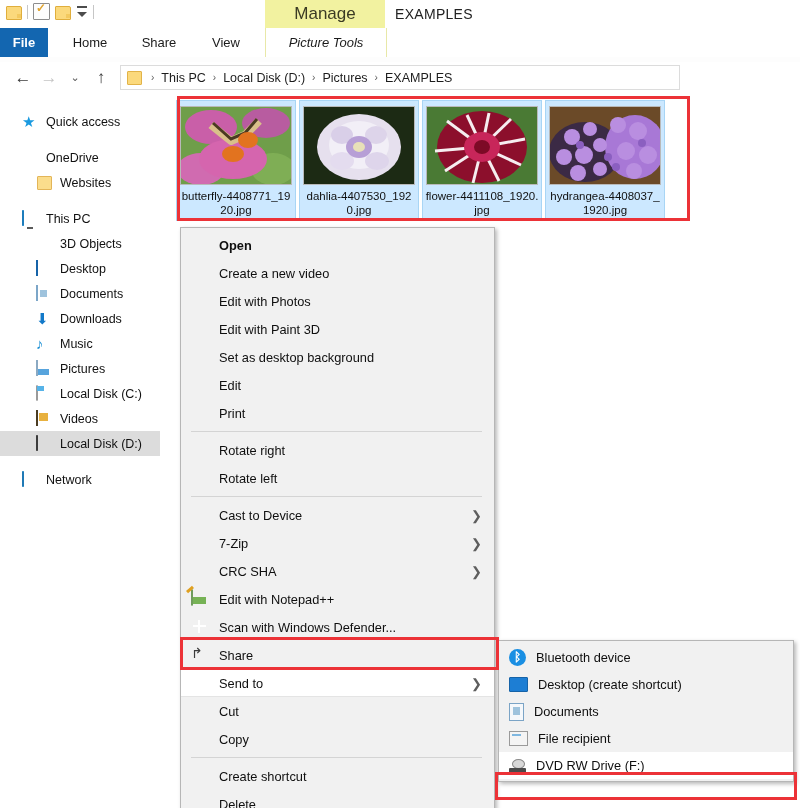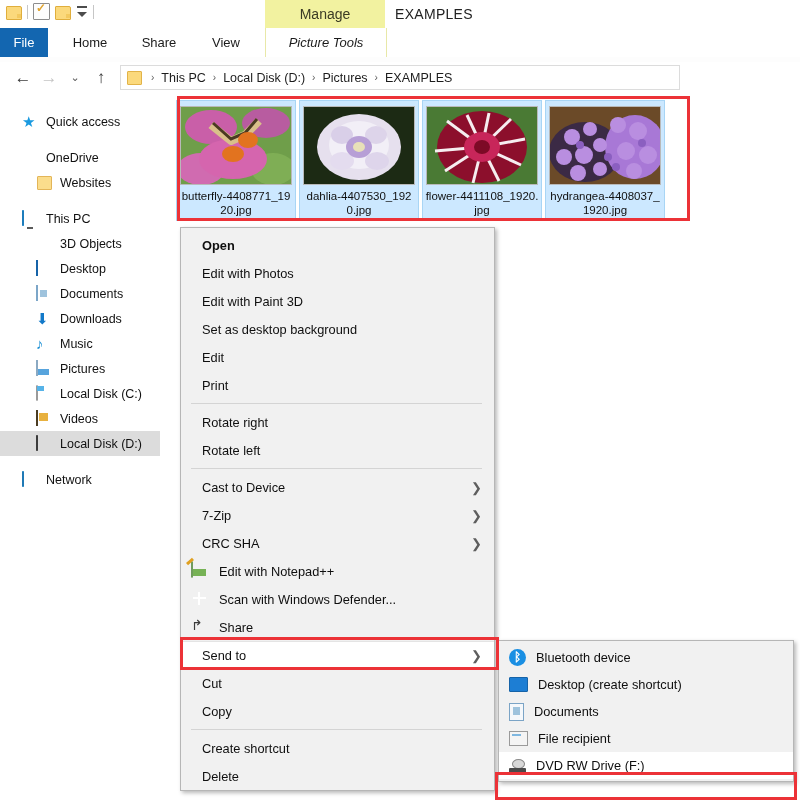--- a/index.html
+++ b/index.html
@@ -43,40 +43,40 @@
   }
   .ico-caret {
     width: 0; height: 0; border-left: 5px solid transparent; border-right: 5px solid transparent;
     border-top: 5px solid #4c4c4c; display: inline-block; margin-top: 4px;
   }
   .ico-caret-wrap { display:flex; flex-direction:column; align-items:center; width:12px; }
   .ico-caret-bar { width: 10px; height: 2px; background: #4c4c4c; }
 
   .manage-tab {
     position: absolute; left: 265px; top: 0; width: 120px; height: 28px;
-    background: #f2f2a0; color: #3b3b24; font-size: 14px;
+    background: #f2f2a0; color: #3b3b24; font-size: 17px;
     display: flex; align-items: center; justify-content: center;
   }
   .window-title {
     position: absolute; left: 395px; top: 0; height: 28px;
     display: flex; align-items: center; font-size: 14px; color: #222;
     letter-spacing: 0.3px;
   }
 
   
   .ribbon {
     position: absolute; left: 0; top: 28px; width: 800px; height: 29px;
     background: #ffffff; border-bottom: 1px solid #e3e3e3;
   }
   .tab {
     position: absolute; top: 0; height: 29px;
     display: flex; align-items: center; justify-content: center;
     font-size: 13px; color: #1b1b1b;
   }
-  .tab-file { left: 0; width: 48px; background: #1366b0; color: #fff; }
+  .tab-file { left: 0; width: 48px; background: #1366b0; color: #fff; font-weight: bold; }
   .tab-home { left: 62px; width: 56px; }
   .tab-share { left: 130px; width: 58px; }
   .tab-view { left: 200px; width: 52px; }
   .tab-picture {
     left: 265px; width: 120px; background: #ffffff;
     border-left: 1px solid #e8e8a8; border-right: 1px solid #e8e8a8; font-style: italic;
   }
   .ribbon-body {
     position: absolute; left: 0; top: 57px; width: 800px; height: 5px;
     background: #fdfdfd; border-bottom: 1px solid #e8e8e8;
@@ -221,21 +221,21 @@
     position: absolute; left: 180px; top: 227px; width: 315px;
     background: #f1f1f1; border: 1px solid #b6b6b6;
     box-shadow: 2px 2px 4px rgba(0,0,0,0.28);
     font-size: 12.8px; color: #0f0f0f; padding: 3px 0 0 0;
     box-sizing: border-box;
   }
   .mi {
     height: 28px; display: flex; align-items: center; padding: 0 10px 0 10px;
     position: relative; box-sizing: border-box;
   }
-  .mi .mlabel { margin-left: 11px; }
+  .mi .mlabel { margin-left: 28px; }
   .mi.with-icon .mlabel { margin-left: 8px; }
   .mi.bold .mlabel { font-weight: bold; }
   .mi.hovered { background: #ffffff; border-top: 1px solid #e4e4e4; border-bottom: 1px solid #e4e4e4; }
   .mi .arrow {
     position: absolute; right: 12px; top: 50%; transform: translateY(-50%);
     font-size: 13px; color: #5e5e5e;
   }
   .mi-icon { width: 20px; height: 18px; position: relative; flex: 0 0 20px; }
   .msep { height: 1px; background: #d4d4d4; margin: 4px 12px 4px 10px; }
 
@@ -517,20 +517,23 @@
       </div>
 
     </div>
   </div>
 
   <div class="ctxmenu">
     <div class="mi bold">
       <span class="mlabel">Open</span>
     </div>
     <div class="mi">
+      <span class="mlabel">Create a new video</span>
+    </div>
+    <div class="mi">
       <span class="mlabel">Edit with Photos</span>
     </div>
     <div class="mi">
       <span class="mlabel">Edit with Paint 3D</span>
     </div>
     <div class="mi">
       <span class="mlabel">Set as desktop background</span>
     </div>
     <div class="mi">
       <span class="mlabel">Edit</span>

